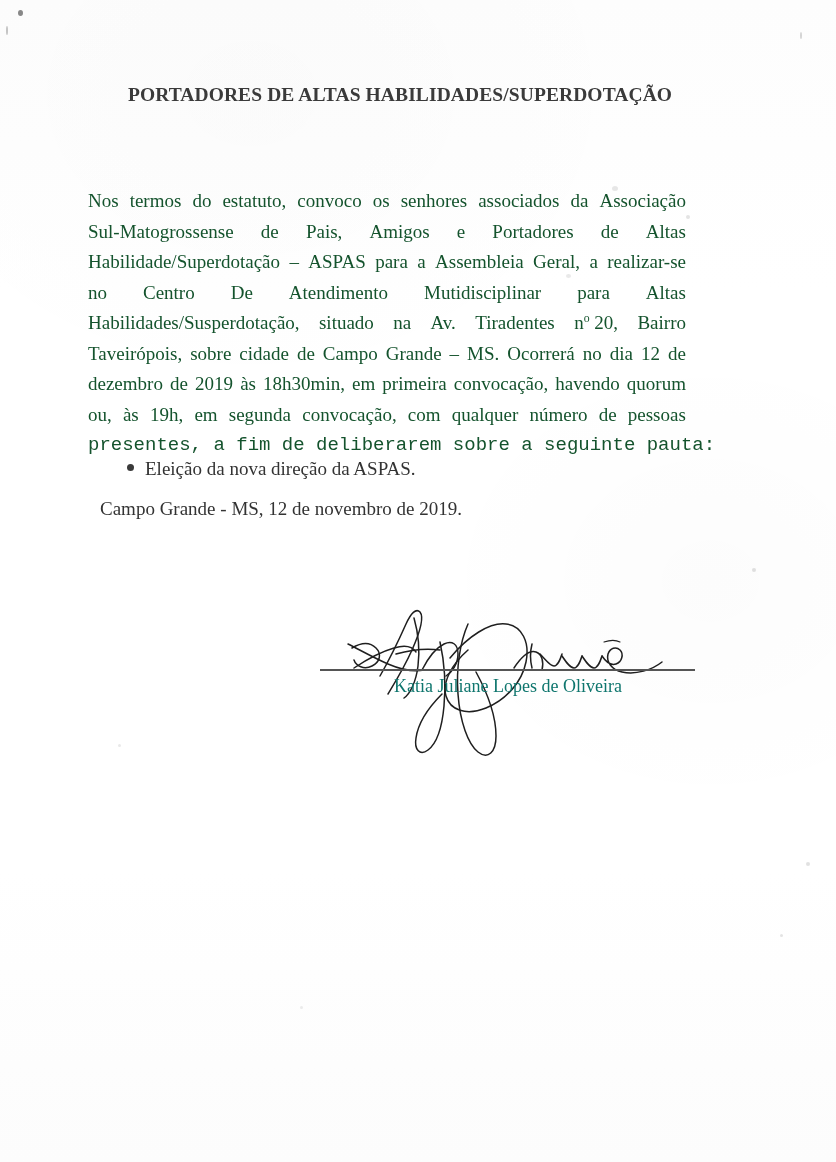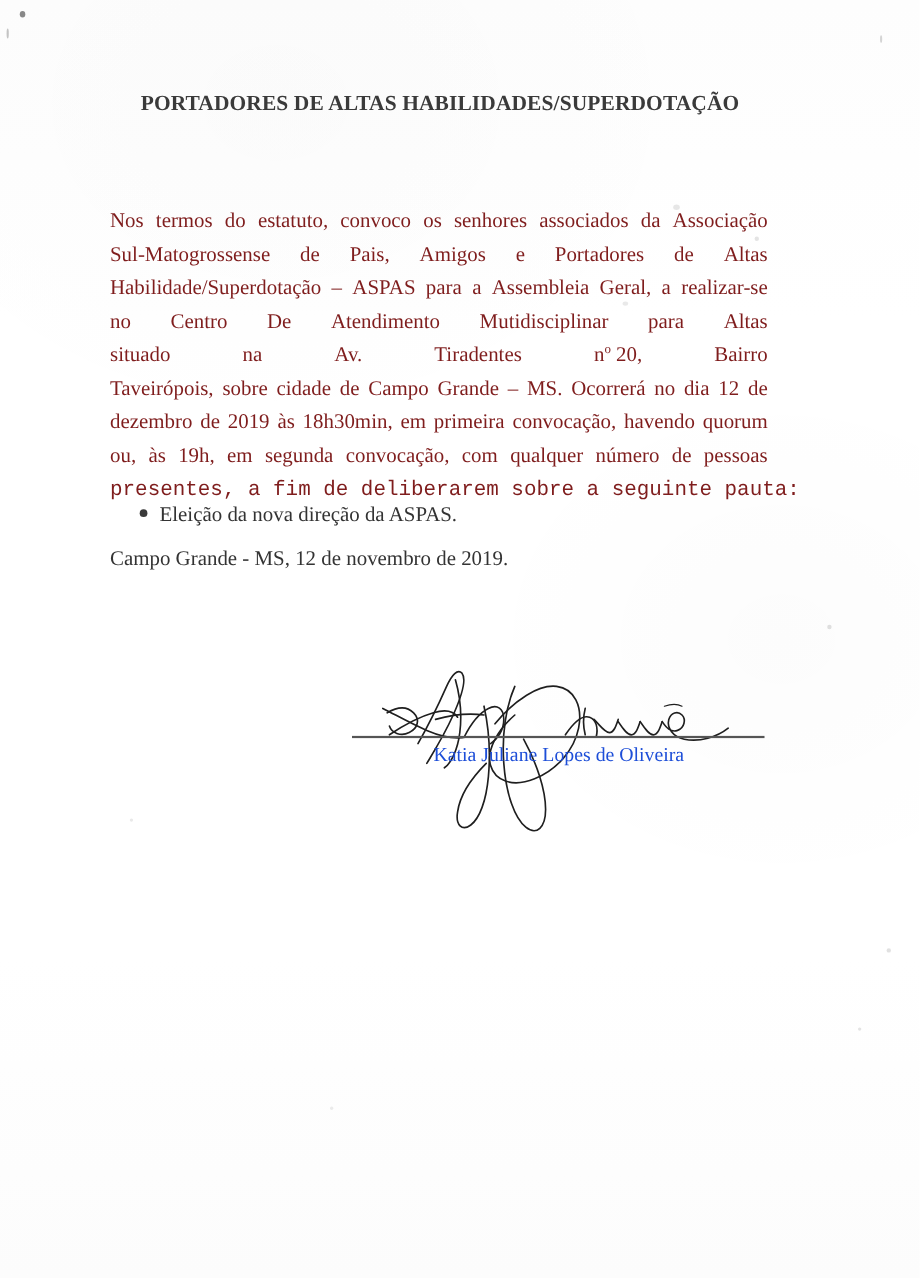--- a/index.html
+++ b/index.html
@@ -47,26 +47,26 @@
     font-size: 19.5px;
     line-height: 29px;
     letter-spacing: 0.1px;
     color: #3a3a3a;
   }
   .doc-title .tline { display: block; white-space: nowrap; }
 
   
   .body-block {
     position: absolute;
-    left: 100px;
+    left: 88px;
     top: 186px;
     width: 598px;
     font-size: 19px;
     line-height: 30.5px;
-    color: #7f1d1d;
+    color: #14532d;
   }
   .jline {
     display: flex;
     justify-content: space-between;
     white-space: nowrap;
     width: 100%;
   }
   .jline.last {
     display: block;
     text-align: left;
@@ -142,21 +142,21 @@
     background: #555555;
   }
   .sig-name {
     position: absolute;
     left: 0;
     top: 76px;
     width: 380px;
     text-align: center;
     font-size: 18px;
     line-height: 24px;
-    color: #1d4ed8;
+    color: #0f766e;
     white-space: nowrap;
   }
 </style>
 </head>
 <body>
 
 <div class="page">
   <div class="speck" style="left:18px;  top:10px;  width:5px;  height:6px;  background:rgba(40,40,40,0.55);"></div>
   <div class="speck" style="left:6px;   top:26px;  width:2px;  height:9px;  background:rgba(90,90,90,0.35);"></div>
   <div class="speck" style="left:800px; top:32px;  width:2px;  height:7px;"></div>
@@ -213,20 +213,21 @@
       <div class="jline">
         <span>no</span>
         <span>Centro</span>
         <span>De</span>
         <span>Atendimento</span>
         <span>Mutidisciplinar</span>
         <span>para</span>
         <span>Altas</span>
       </div>
       <div class="jline">
+        <span>Habilidades/Susperdotação,</span>
         <span>situado</span>
         <span>na</span>
         <span>Av.</span>
         <span>Tiradentes</span>
         <span>n<sup class="ord">o</sup> 20,</span>
         <span>Bairro</span>
       </div>
       <div class="jline">
         <span>Taveirópois,</span>
         <span>sobre</span>

